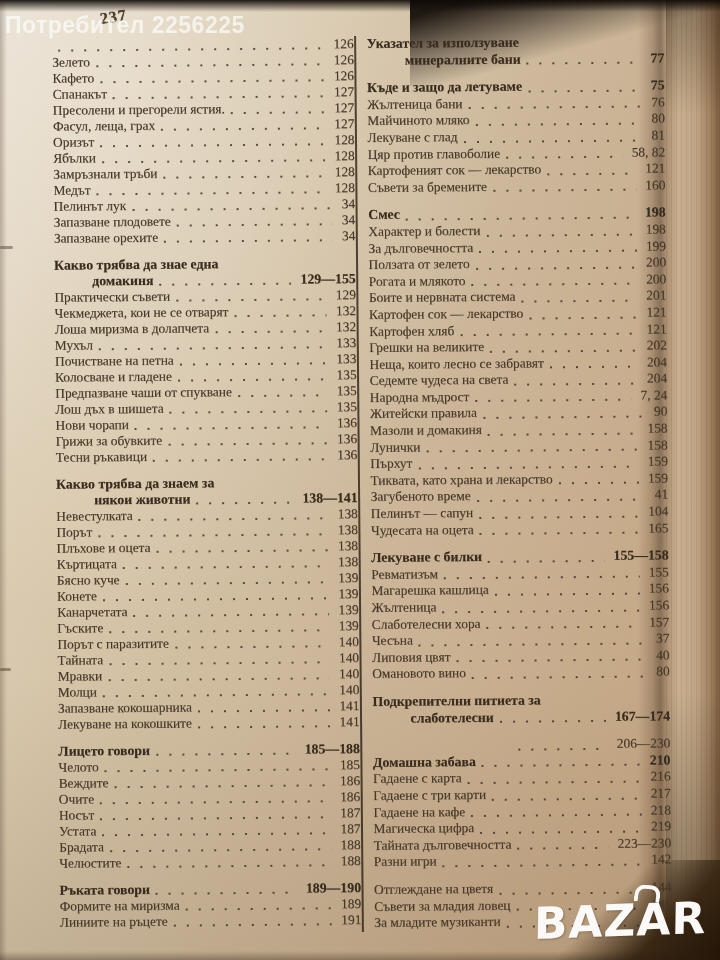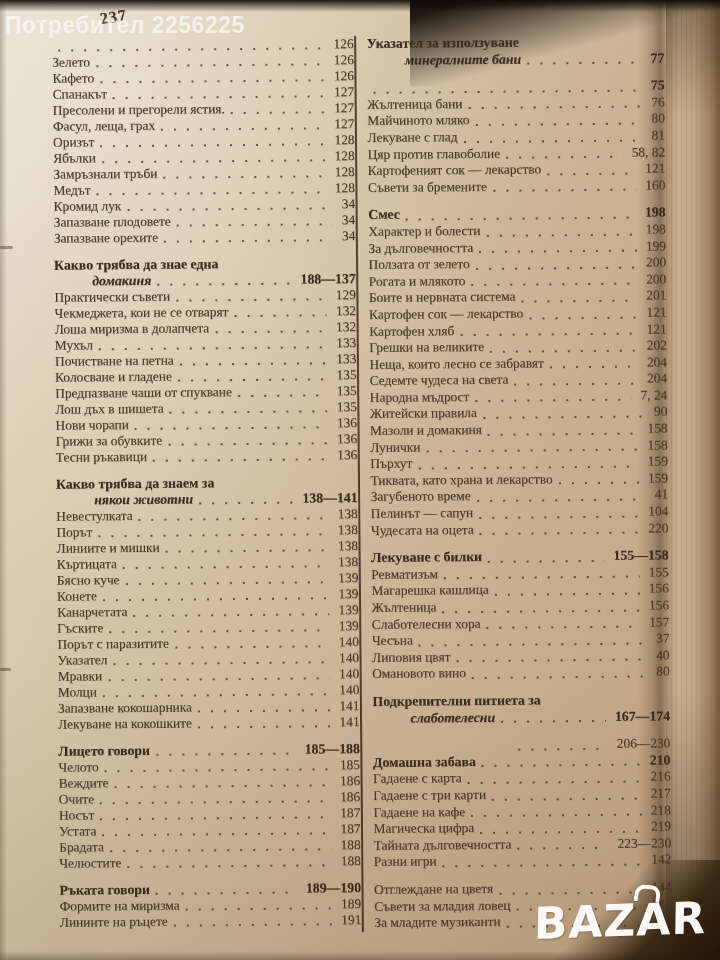--- a/index.html
+++ b/index.html
@@ -51,21 +51,21 @@
         transform:rotate(-0.5deg);color:#463829;}
   .col{font-size:13.4px;}
   .col-left{width:302px;}
   .col-right{width:298px;border-left:2px solid rgba(42,30,20,.8);padding-left:11px;min-height:896px;}
   .col-left .row{line-height:16px;}
   .col-right .row{line-height:16.6px;}
   .row{display:flex;align-items:baseline;
         text-shadow:.3px .3px .6px rgba(70,52,38,.45);}
   .row .lab{white-space:nowrap;}
   .row.head{font-weight:700;color:#382c1e;font-size:13.8px;}
-  .row.cont .lab{margin-left:38px;font-style:italic;}
+  .row.cont .lab{margin-left:38px;}
   .leader{flex:1 1 auto;height:10px;margin:0 5px;align-self:flex-end;
         background-image:radial-gradient(circle at 2px 6px, rgba(58,44,32,.8) 1.2px, rgba(58,44,32,0) 1.5px);
         background-size:13px 10px;background-repeat:repeat-x;}
   .num{white-space:nowrap;padding-left:4px;text-align:right;}
   .row.numonly{justify-content:flex-end;}
   .row.numonly .leader{flex:0 0 90px;}
   .gap{height:11px;}
 </style>
 </head>
 <body>
@@ -130,42 +130,42 @@
           <span class="lab">Замръзнали тръби</span>
           <span class="leader"></span>
           <span class="num">128</span>
         </div>
         <div class="row">
           <span class="lab">Медът</span>
           <span class="leader"></span>
           <span class="num">128</span>
         </div>
         <div class="row">
-          <span class="lab">Кромид лук</span>
+          <span class="lab">Пелинът лук</span>
           <span class="leader"></span>
           <span class="num">34</span>
         </div>
         <div class="row">
           <span class="lab">Запазване плодовете</span>
           <span class="leader"></span>
           <span class="num">34</span>
         </div>
         <div class="row">
           <span class="lab">Запазване орехите</span>
           <span class="leader"></span>
           <span class="num">34</span>
         </div>
         <div class="gap"></div>
         <div class="row head">
           <span class="lab">Какво трябва да знае една</span>
         </div>
         <div class="row head cont">
           <span class="lab">домакиня</span>
           <span class="leader"></span>
-          <span class="num">188—137</span>
+          <span class="num">129—155</span>
         </div>
         <div class="row">
           <span class="lab">Практически съвети</span>
           <span class="leader"></span>
           <span class="num">129</span>
         </div>
         <div class="row">
           <span class="lab">Чекмеджета, кои не се отварят</span>
           <span class="leader"></span>
           <span class="num">132</span>
@@ -228,21 +228,21 @@
           <span class="lab">Невестулката</span>
           <span class="leader"></span>
           <span class="num">138</span>
         </div>
         <div class="row">
           <span class="lab">Порът</span>
           <span class="leader"></span>
           <span class="num">138</span>
         </div>
         <div class="row">
-          <span class="lab">Линиите и мишки</span>
+          <span class="lab">Плъхове и оцета</span>
           <span class="leader"></span>
           <span class="num">138</span>
         </div>
         <div class="row">
           <span class="lab">Къртицата</span>
           <span class="leader"></span>
           <span class="num">138</span>
         </div>
         <div class="row">
           <span class="lab">Бясно куче</span>
@@ -263,21 +263,21 @@
           <span class="lab">Гъските</span>
           <span class="leader"></span>
           <span class="num">139</span>
         </div>
         <div class="row">
           <span class="lab">Порът с паразитите</span>
           <span class="leader"></span>
           <span class="num">140</span>
         </div>
         <div class="row">
-          <span class="lab">Указател</span>
+          <span class="lab">Тайната</span>
           <span class="leader"></span>
           <span class="num">140</span>
         </div>
         <div class="row">
           <span class="lab">Мравки</span>
           <span class="leader"></span>
           <span class="num">140</span>
         </div>
         <div class="row">
           <span class="lab">Молци</span>
@@ -356,20 +356,21 @@
         <div class="row head">
           <span class="lab">Указател за използуване</span>
         </div>
         <div class="row head cont">
           <span class="lab">минералните бани</span>
           <span class="leader"></span>
           <span class="num">77</span>
         </div>
         <div class="gap"></div>
         <div class="row head">
+          <span class="lab">Къде и защо да летуваме</span>
           <span class="leader"></span>
           <span class="num">75</span>
         </div>
         <div class="row">
           <span class="lab">Жълтеница бани</span>
           <span class="leader"></span>
           <span class="num">76</span>
         </div>
         <div class="row">
           <span class="lab">Майчиното мляко</span>
@@ -488,21 +489,21 @@
           <span class="num">41</span>
         </div>
         <div class="row">
           <span class="lab">Пелинът — сапун</span>
           <span class="leader"></span>
           <span class="num">104</span>
         </div>
         <div class="row">
           <span class="lab">Чудесата на оцета</span>
           <span class="leader"></span>
-          <span class="num">220</span>
+          <span class="num">165</span>
         </div>
         <div class="gap"></div>
         <div class="row head">
           <span class="lab">Лекуване с билки</span>
           <span class="leader"></span>
           <span class="num">155—158</span>
         </div>
         <div class="row">
           <span class="lab">Ревматизъм</span>
           <span class="leader"></span>

